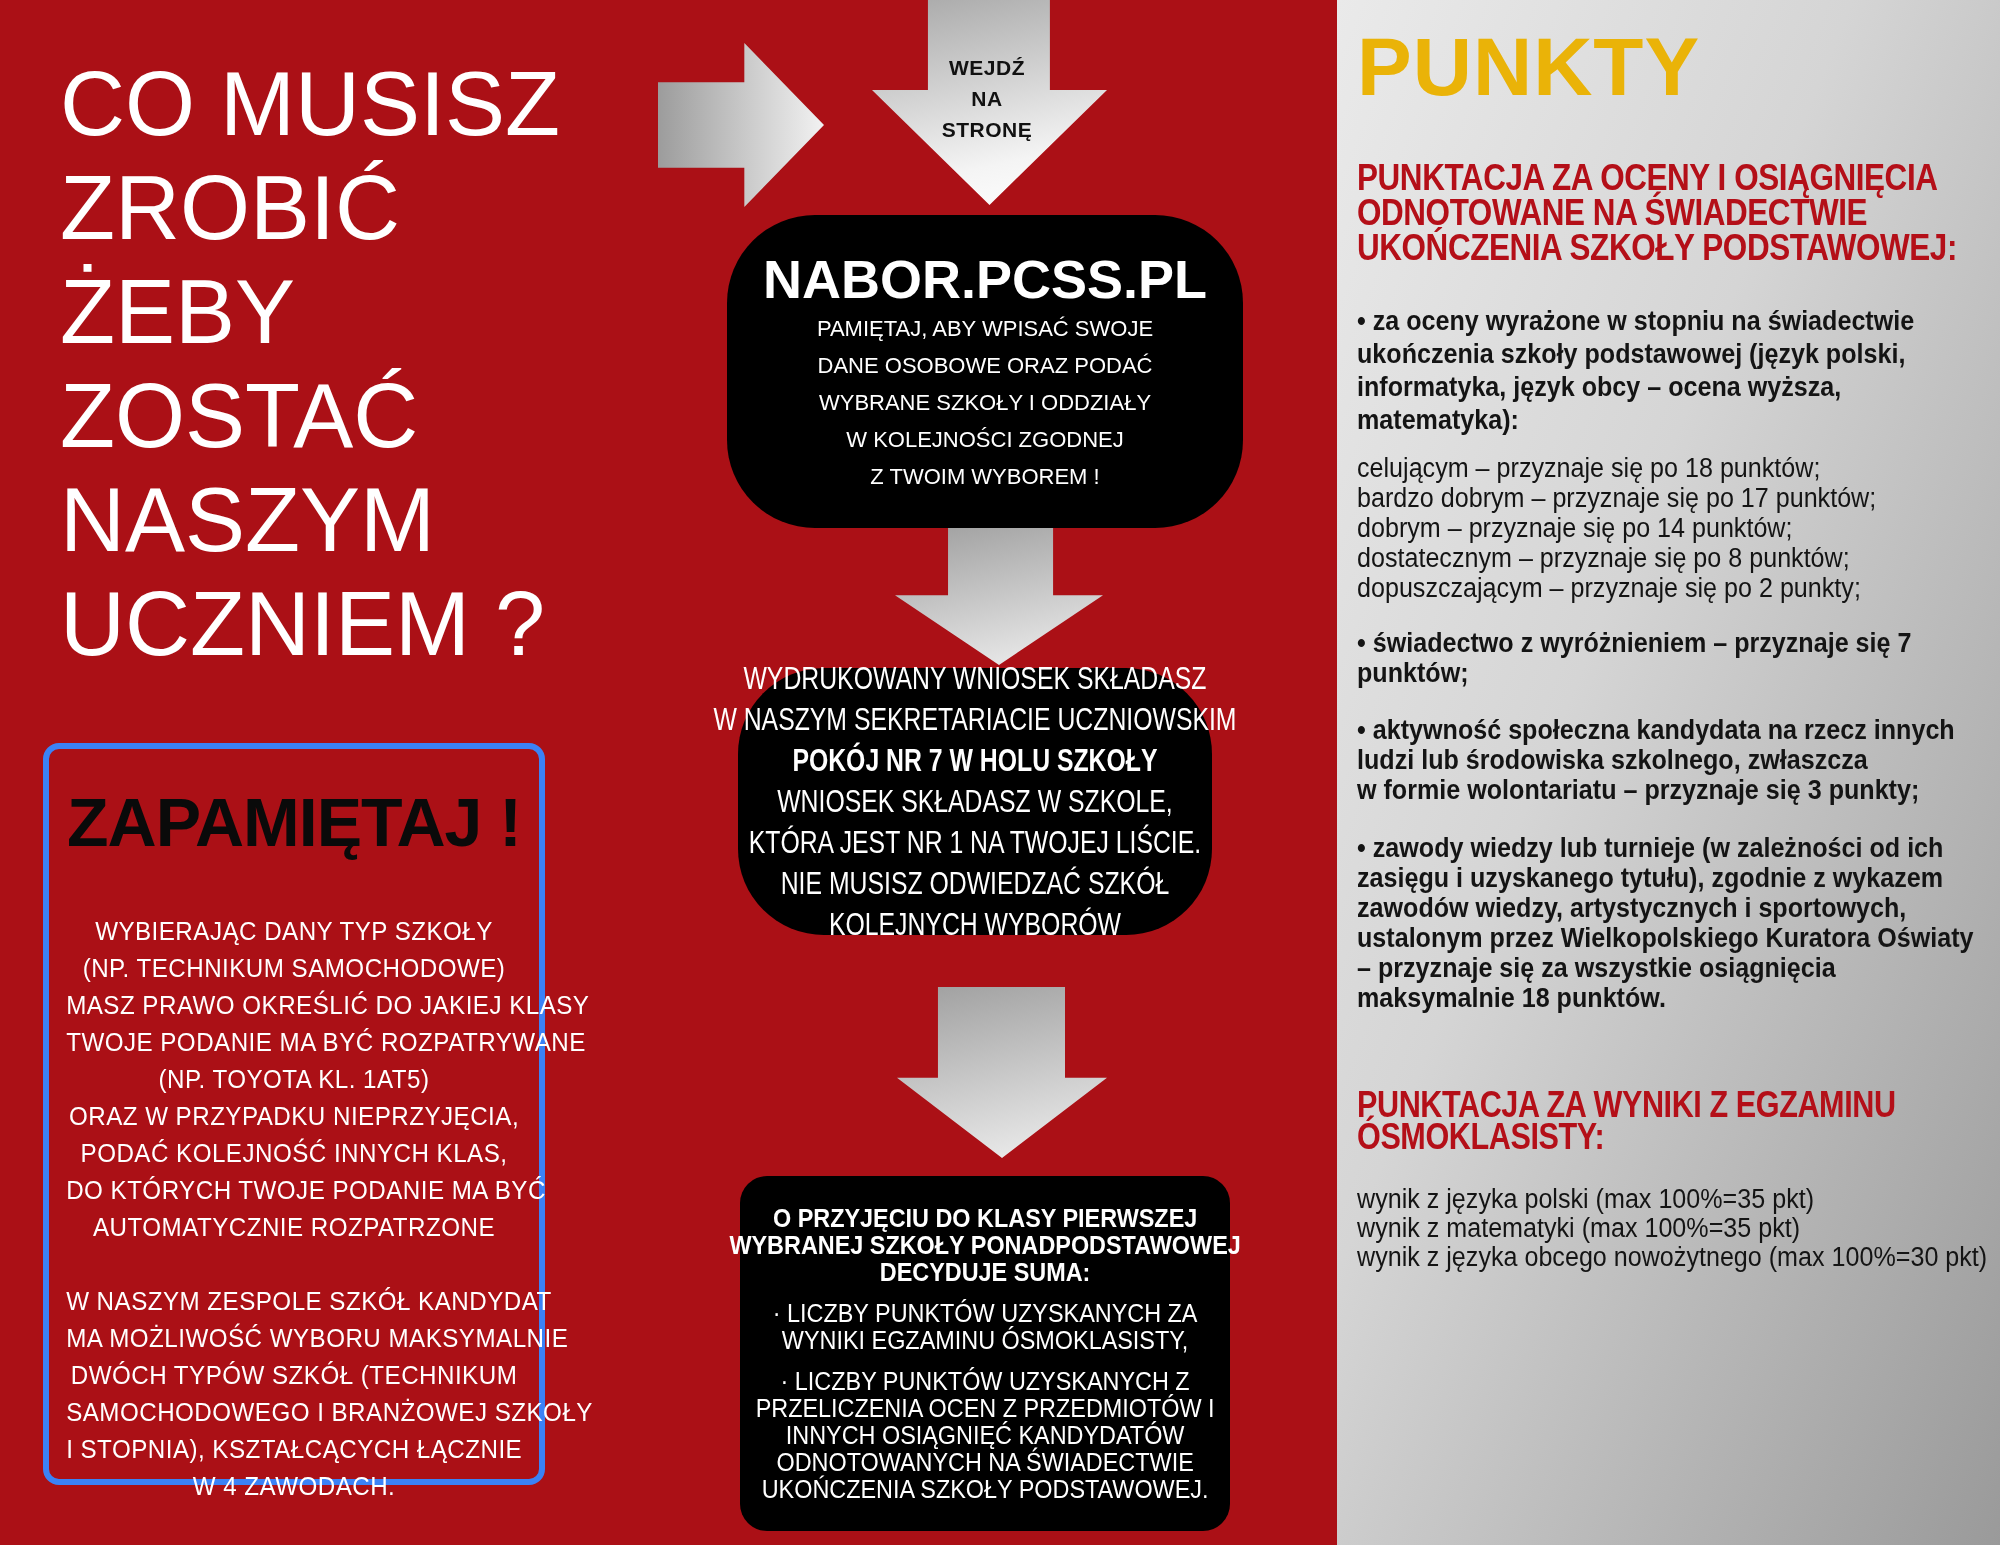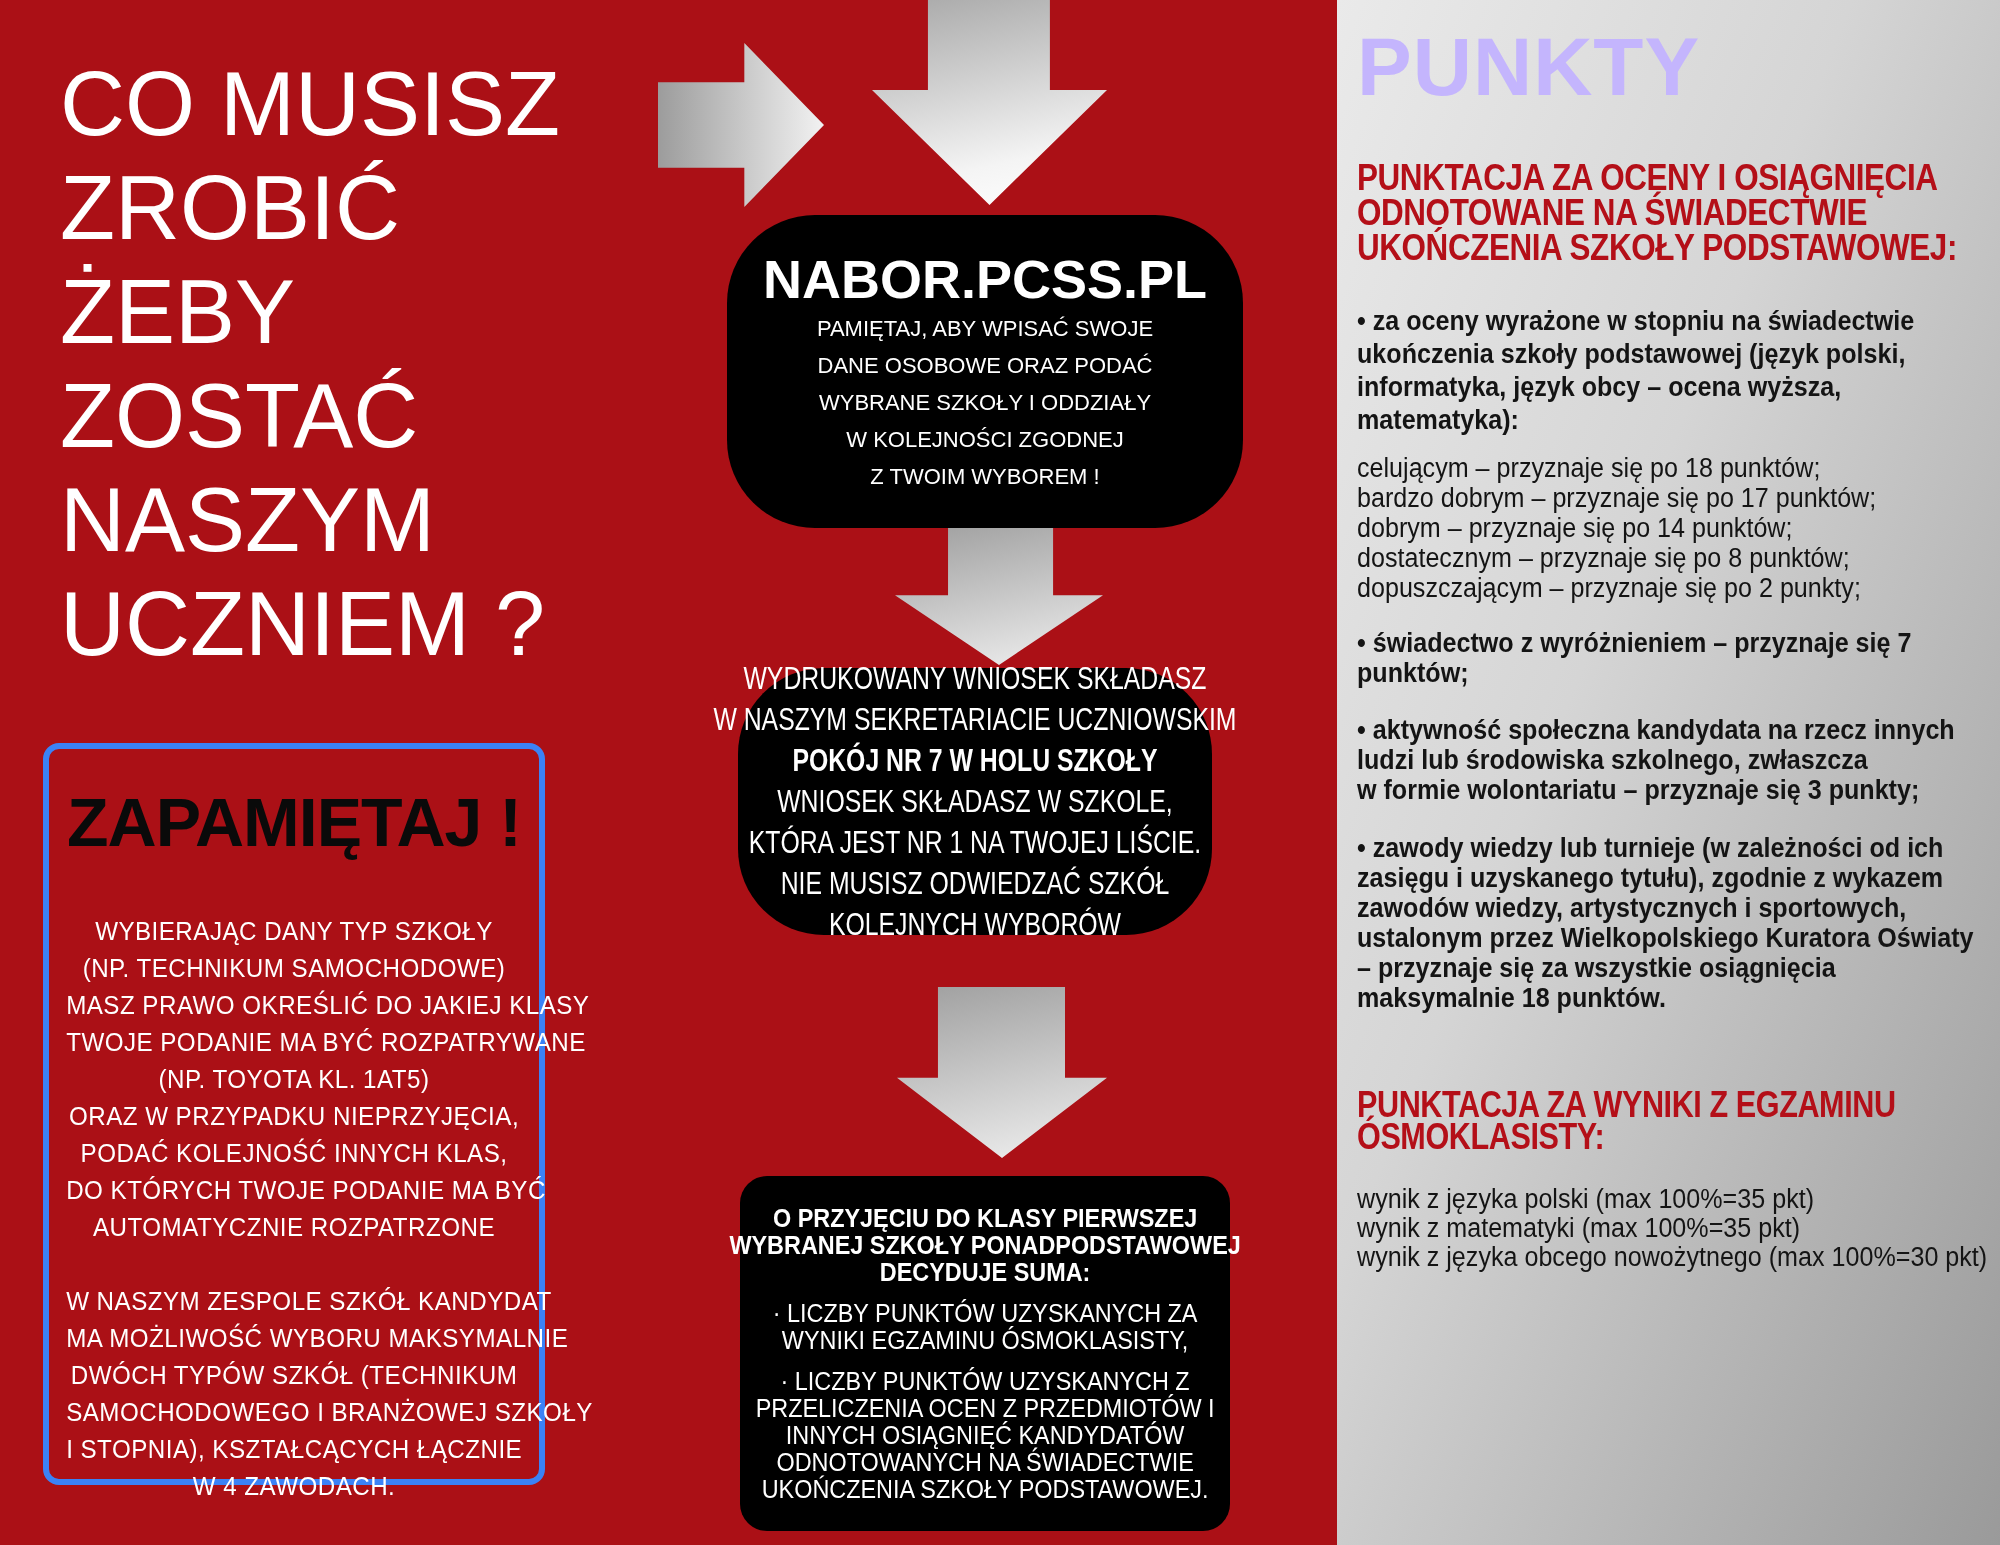--- a/index.html
+++ b/index.html
@@ -7,21 +7,21 @@
     position:relative; width:2000px; height:1545px; overflow:hidden;
     background:#ab1016;
     font-family:"Liberation Sans", sans-serif;
   }
   
   .right-panel {
     position:absolute; left:1337px; top:0; width:663px; height:1545px;
     background:linear-gradient(112deg,#eaeaea 0%,#d5d5d5 40%,#9a9a9a 100%);
   }
   .right-content { position:absolute; left:1357px; top:20px; width:620px; }
-  .punkty { font-size:82px; font-weight:800; color:#c4b5fd; letter-spacing:1px; }
+  .punkty { font-size:82px; font-weight:800; color:#eab308; letter-spacing:1px; }
   .red-h {
     margin-top:46px; color:#b40f18; font-weight:700; font-size:37px; line-height:35px;
     transform:scaleX(0.85); transform-origin:left; white-space:nowrap; letter-spacing:-0.5px;
   }
   .rp-intro {
     margin-top:40px; font-weight:700; font-size:27px; line-height:33px; color:#141414;
     transform:scaleX(0.93); transform-origin:left; white-space:nowrap;
   }
   .rp-grades {
     margin-top:16px; font-size:27px; line-height:30px; color:#141414;
@@ -113,20 +113,21 @@
   <div class="remember-box">
     <div class="remember-title">ZAPAMIĘTAJ !</div>
     <div class="remember-body">
       <p>WYBIERAJĄC DANY TYP SZKOŁY<br>(NP. TECHNIKUM SAMOCHODOWE)<br>MASZ PRAWO OKREŚLIĆ DO JAKIEJ KLASY<br>TWOJE PODANIE MA BYĆ ROZPATRYWANE<br>(NP. TOYOTA KL. 1AT5)<br>ORAZ W PRZYPADKU NIEPRZYJĘCIA,<br>PODAĆ KOLEJNOŚĆ INNYCH KLAS,<br>DO KTÓRYCH TWOJE PODANIE MA BYĆ<br>AUTOMATYCZNIE ROZPATRZONE</p>
       <p>W NASZYM ZESPOLE SZKÓŁ KANDYDAT<br>MA MOŻLIWOŚĆ WYBORU MAKSYMALNIE<br>DWÓCH TYPÓW SZKÓŁ (TECHNIKUM<br>SAMOCHODOWEGO I BRANŻOWEJ SZKOŁY<br>I STOPNIA), KSZTAŁCĄCYCH ŁĄCZNIE<br>W 4 ZAWODACH.</p>
     </div>
   </div>
 
   <div class="arrow arrow-right"></div>
   <div class="arrow arrow-down-top"></div>
+  <div class="enter-label">WEJDŹ<br>NA<br>STRONĘ</div>
 
   <div class="box box1">
     <div class="box1-title">NABOR.PCSS.PL</div>
     <div class="box1-body">PAMIĘTAJ, ABY WPISAĆ SWOJE<br>DANE OSOBOWE ORAZ PODAĆ<br>WYBRANE SZKOŁY I ODDZIAŁY<br>W KOLEJNOŚCI ZGODNEJ<br>Z TWOIM WYBOREM !</div>
   </div>
 
   <div class="arrow arrow-down-mid1"></div>
 
   <div class="box box2">
     <div class="cond">

